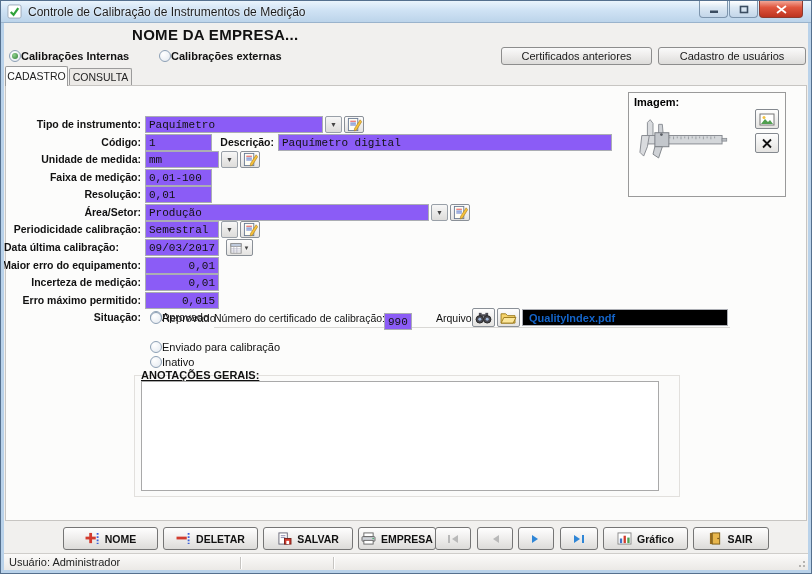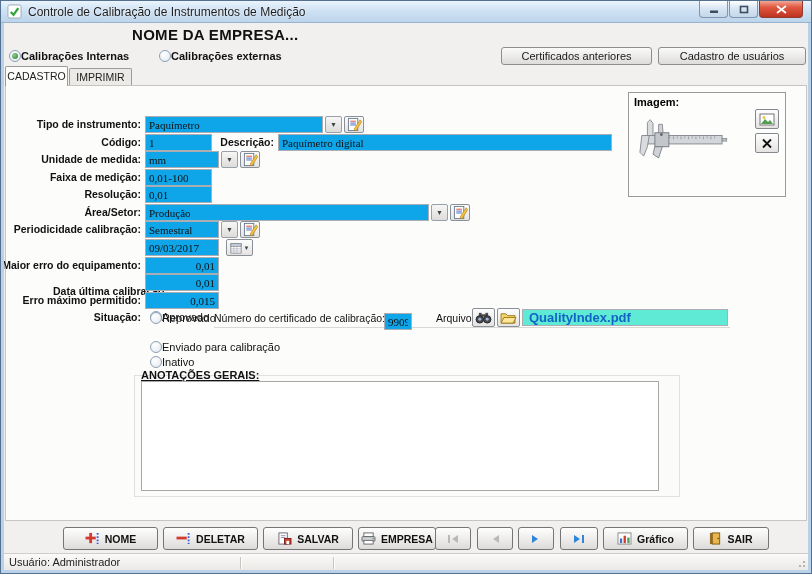--- a/index.html
+++ b/index.html
@@ -31,31 +31,31 @@
   
   .tab{position:absolute;font-size:10.5px;text-align:center;border:1px solid #9b9b9b;border-bottom:none;
        border-radius:2px 2px 0 0;color:#222;}
   .tab.active{background:#fcfcfb;z-index:3;line-height:19px;}
   .tab.inactive{background:#eceae7;z-index:1;line-height:16px;}
   .tabpage{position:absolute;left:1px;top:62px;width:802px;height:436px;background:#fcfcfb;
        border:1px solid #c7c5c2;z-index:2;}
   
   .lbl{position:absolute;font-size:10.5px;font-weight:bold;color:#111;white-space:nowrap;line-height:17px;z-index:4;}
   .plain{font-weight:normal;font-size:10.5px;}
-  .fld{position:absolute;height:17px;border:1px solid #abadb3;background:#0ea5e9;font-family:Liberation Serif, serif;
+  .fld{position:absolute;height:17px;border:1px solid #abadb3;background:#8b5cf6;font-family:Liberation Mono, monospace;
        font-size:11px;color:#111;padding:0 3px;z-index:4;outline:none;}
   .fld.ra{text-align:right;}
   .drop{position:absolute;width:17px;height:17px;border:1px solid #99a0a8;border-radius:2px;z-index:4;
        background:linear-gradient(#f7f7f7,#dddcda);display:flex;align-items:center;justify-content:center;
        font-size:7px;color:#444;}
   .ibtn{position:absolute;height:17px;border:1px solid #8a9097;border-radius:2px;z-index:4;
        background:linear-gradient(#fdfdfd,#e4e3e1);display:flex;align-items:center;justify-content:center;}
   .hline{position:absolute;height:1px;background:#d9d8d5;z-index:3;}
-  .filelink{position:absolute;height:17px;border:1px solid #abadb3;background:#5eead4;z-index:4;
-       display:flex;align-items:center;padding-left:6px;font-size:13px;font-weight:bold;color:#1464c8;}
+  .filelink{position:absolute;height:17px;border:1px solid #abadb3;background:#000000;z-index:4;
+       display:flex;align-items:center;padding-left:6px;font-size:11px;font-weight:bold;color:#1464c8;}
   .anot-panel{position:absolute;left:130px;top:352px;width:546px;height:122px;border:1px solid #e2e0dd;background:#fbfbfa;z-index:3;}
   .anot{position:absolute;left:137px;top:358px;width:518px;height:110px;border:1px solid #a9a9a9;background:#fff;
        resize:none;z-index:4;outline:none;font-family:"Liberation Sans",sans-serif;font-size:11px;}
   .imgpanel{position:absolute;left:624px;top:69px;width:158px;height:105px;border:1px solid #9a9a9a;background:#fdfdfc;z-index:4;}
   .imgpanel .plabel{position:absolute;left:5px;top:3px;font-size:11px;font-weight:bold;}
   .pbtn{position:absolute;width:24px;height:20px;border:1px solid #84898f;border-radius:2px;
        background:linear-gradient(#fefefe,#e4e3e1);display:flex;align-items:center;justify-content:center;}
   
   .tbtn{position:absolute;top:504px;height:23px;border:1px solid #757575;border-radius:3px;z-index:4;
        background:linear-gradient(#fefefe,#f0efee 45%,#dcdbd9);display:flex;align-items:center;justify-content:center;
@@ -115,21 +115,21 @@
       <span>Certificados anteriores</span>
     </div>
     <div class="hbtn" style="left:654px;top:24px;width:148px;">
       <span>Cadastro de usuários</span>
     </div>
 
     <div class="tab active" style="left:1px;top:43px;width:63px;height:20px;">
       <span>CADASTRO</span>
     </div>
     <div class="tab inactive" style="left:65px;top:45px;width:63px;height:18px;">
-      <span>IMPRIMIR</span>
+      <span>CONSULTA</span>
     </div>
     <div class="tabpage"></div>
 
     <div class="imgpanel">
       <span class="plabel">Imagem:</span>
       <svg style="position:absolute;left:4px;top:22px;" width="96" height="56" viewBox="0 0 100 60">
         <path d="M14 22 L14 8 L17 5 L20 9 L20 22 Z" fill="#d9dbde" stroke="#898d93"></path>
         <path d="M26 22 L26 10 L30 10 L31 22 Z" fill="#cfd2d6" stroke="#898d93"></path>
         <rect x="12" y="22" width="82" height="9" fill="#d4d7da" stroke="#84888e"></rect>
         <g stroke="#7d8187" stroke-width="0.7">
@@ -232,37 +232,38 @@
     <div class="ibtn" style="left:236px;top:198px;width:20px;">
       <svg width="15" height="15" viewBox="0 0 16 16">
         <rect x="1.5" y="1.5" width="10" height="13" fill="#fffef4" stroke="#6b7b94"></rect>
         <line x1="3.5" y1="4.5" x2="9.5" y2="4.5" stroke="#e24444"></line>
         <line x1="3.5" y1="6.5" x2="9.5" y2="6.5" stroke="#4466cc"></line>
         <line x1="3.5" y1="8.5" x2="9.5" y2="8.5" stroke="#4466cc"></line>
         <polygon points="14,3 15.7,5 10,14 7.6,14.8 8.2,12" fill="#f7c33b" stroke="#a0741a" stroke-width="0.6"></polygon>
       </svg>
     </div>
 
-    <div class="lbl" style="right:640px;top:216px;margin-top:44px;">Data última calibração:</div>
+    <div class="lbl" style="right:689px;top:216px;">Data última calibração:</div>
     <input class="fld" style="left: 141px; top: 216px; width: 74px;" readonly="" value="09/03/2017">
     <div class="ibtn" style="left:222px;top:216px;width:27px;gap:2px;">
       <svg width="12" height="12" viewBox="0 0 14 14">
         <rect x="1" y="2" width="12" height="11" fill="#fff" stroke="#888"></rect>
         <rect x="1" y="2" width="12" height="3" fill="#c9d6ea" stroke="#888"></rect>
         <line x1="4.5" y1="5" x2="4.5" y2="13" stroke="#aab" stroke-width="0.8"></line>
         <line x1="8" y1="5" x2="8" y2="13" stroke="#aab" stroke-width="0.8"></line>
         <line x1="1" y1="8" x2="13" y2="8" stroke="#aab" stroke-width="0.8"></line>
         <line x1="1" y1="10.5" x2="13" y2="10.5" stroke="#aab" stroke-width="0.8"></line>
       </svg>
       <span style="font-size:6px;color:#444;">▼</span>
     </div>
 
     <div class="lbl" style="right:667px;top:234px;">Maior erro do equipamento:</div>
     <input class="fld ra" style="left: 141px; top: 234px; width: 74px;" readonly="" value="0,01">
 
+    <div class="lbl" style="right:667px;top:251px;">Incerteza de medição:</div>
     <input class="fld ra" style="left: 141px; top: 251px; width: 74px;" readonly="" value="0,01">
 
     <div class="lbl" style="right:667px;top:269px;">Erro máximo permitido:</div>
     <input class="fld ra" style="left: 141px; top: 269px; width: 74px;" readonly="" value="0,015">
 
     <div class="lbl" style="right:667px;top:286px;">Situação:</div>
     <div class="radio" style="left:146px;top:287px;z-index:4;">
       <span class="rb sel"></span>
       <span class="rlabel">Aprovado</span>
     </div>

